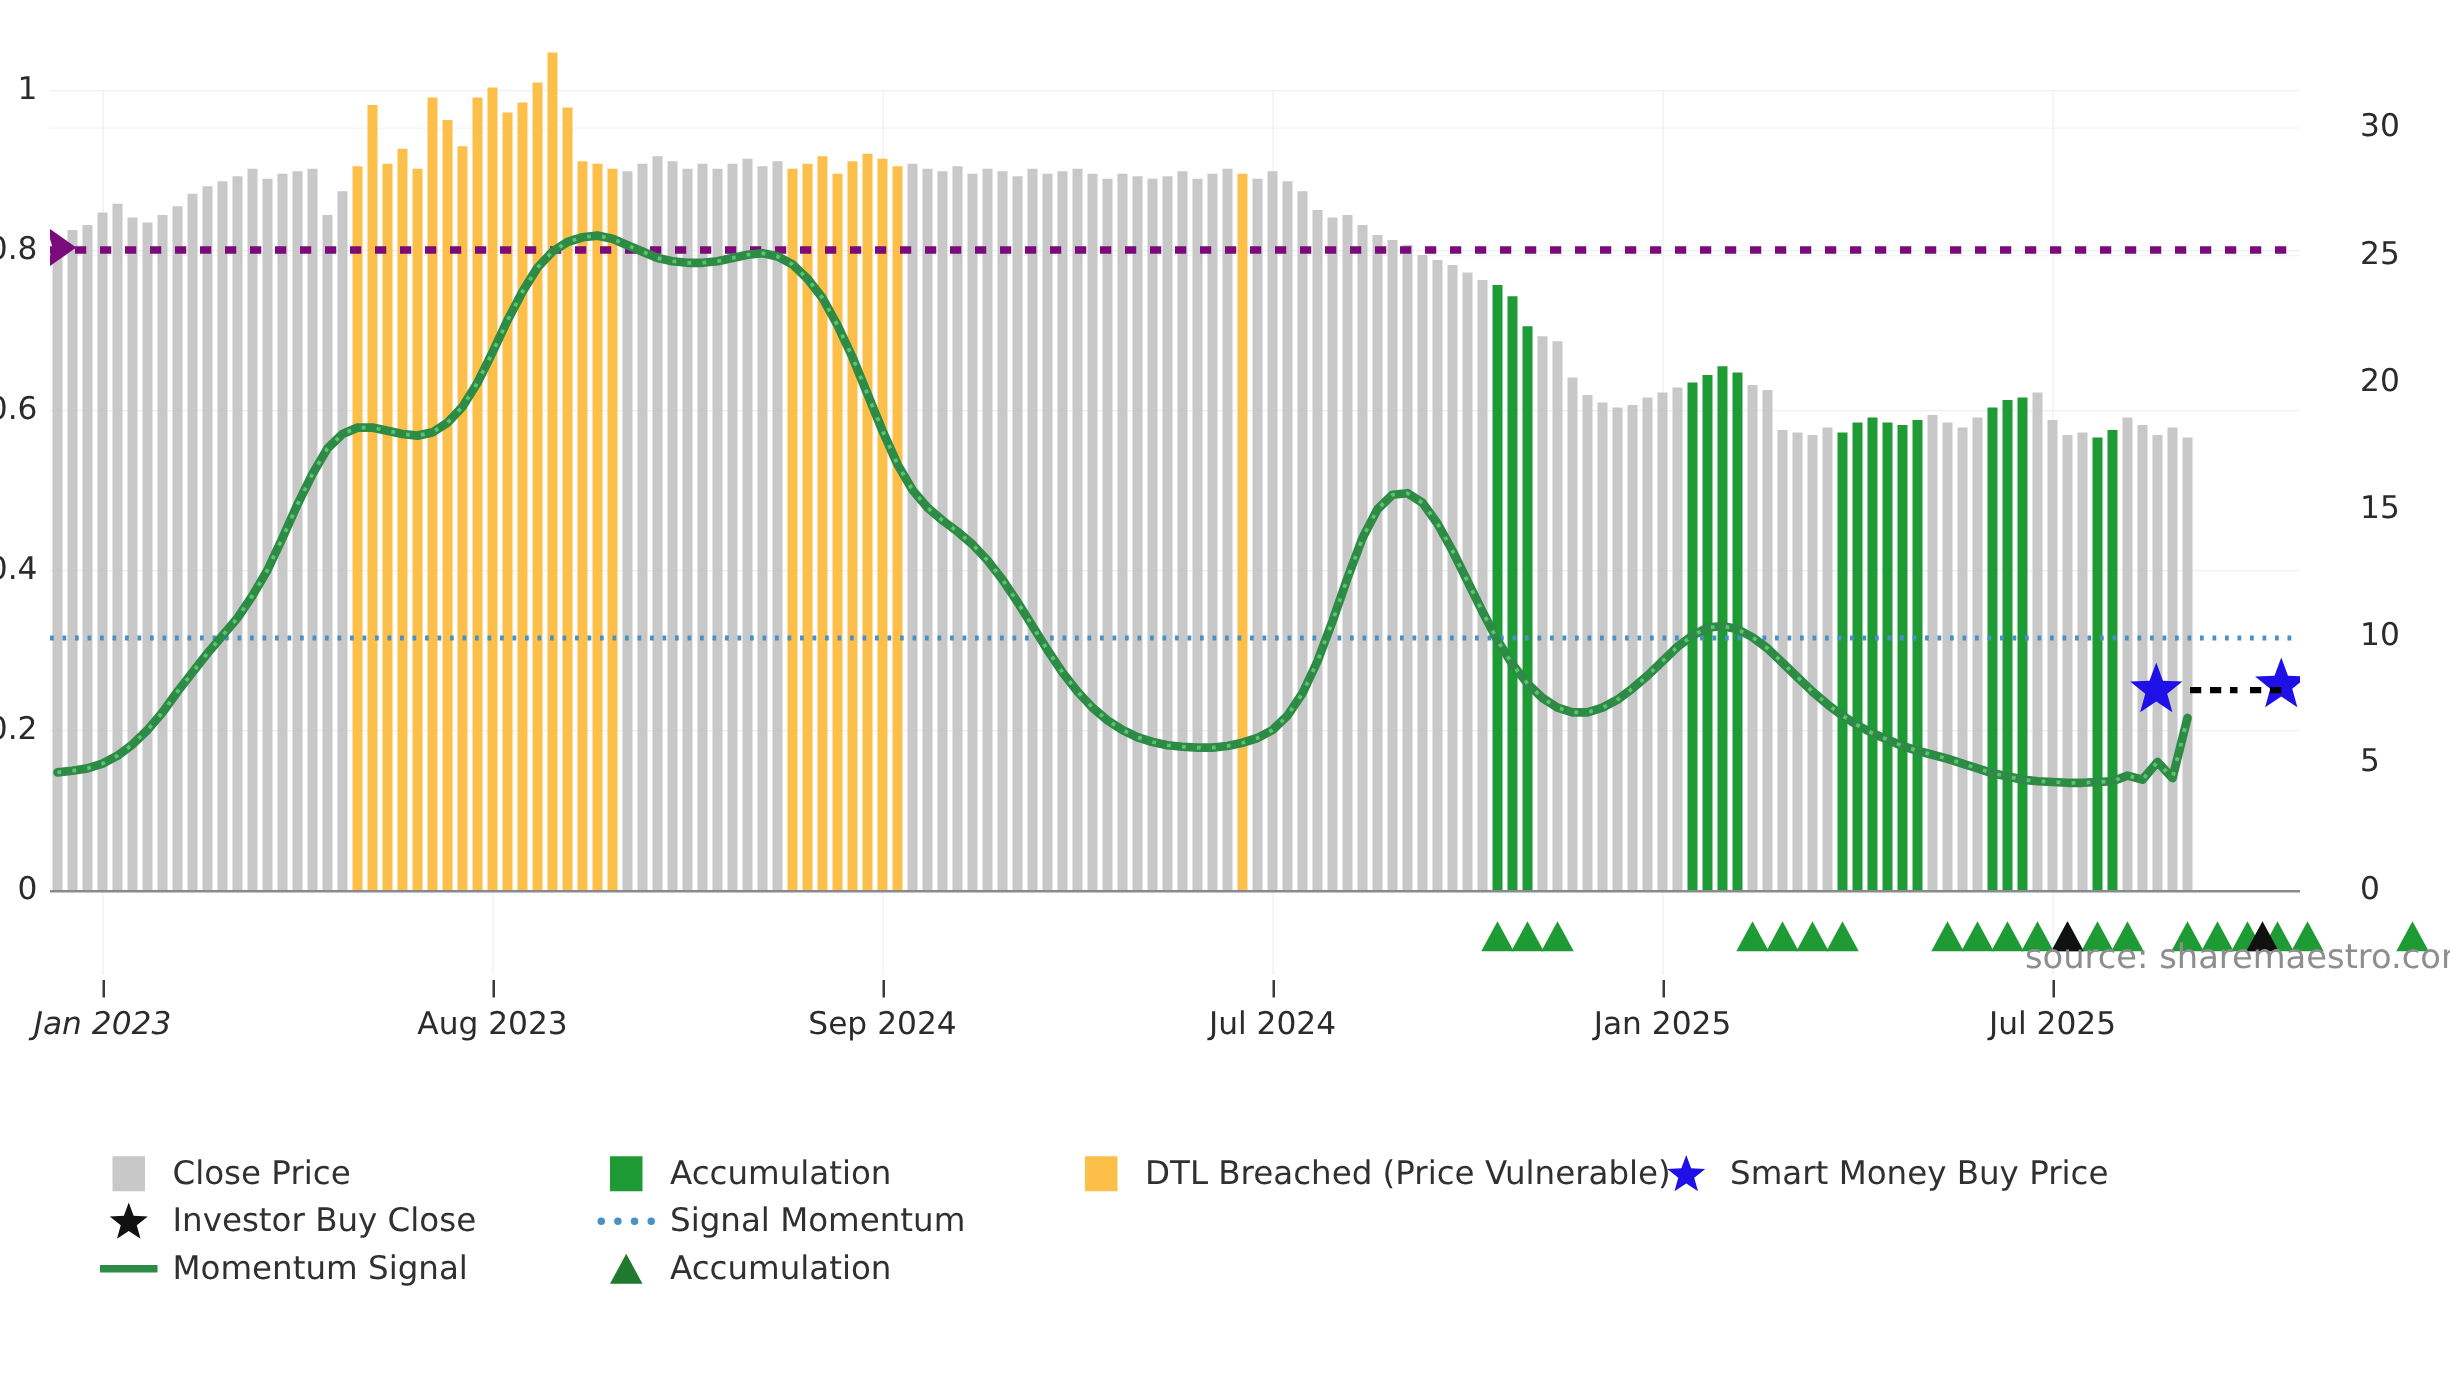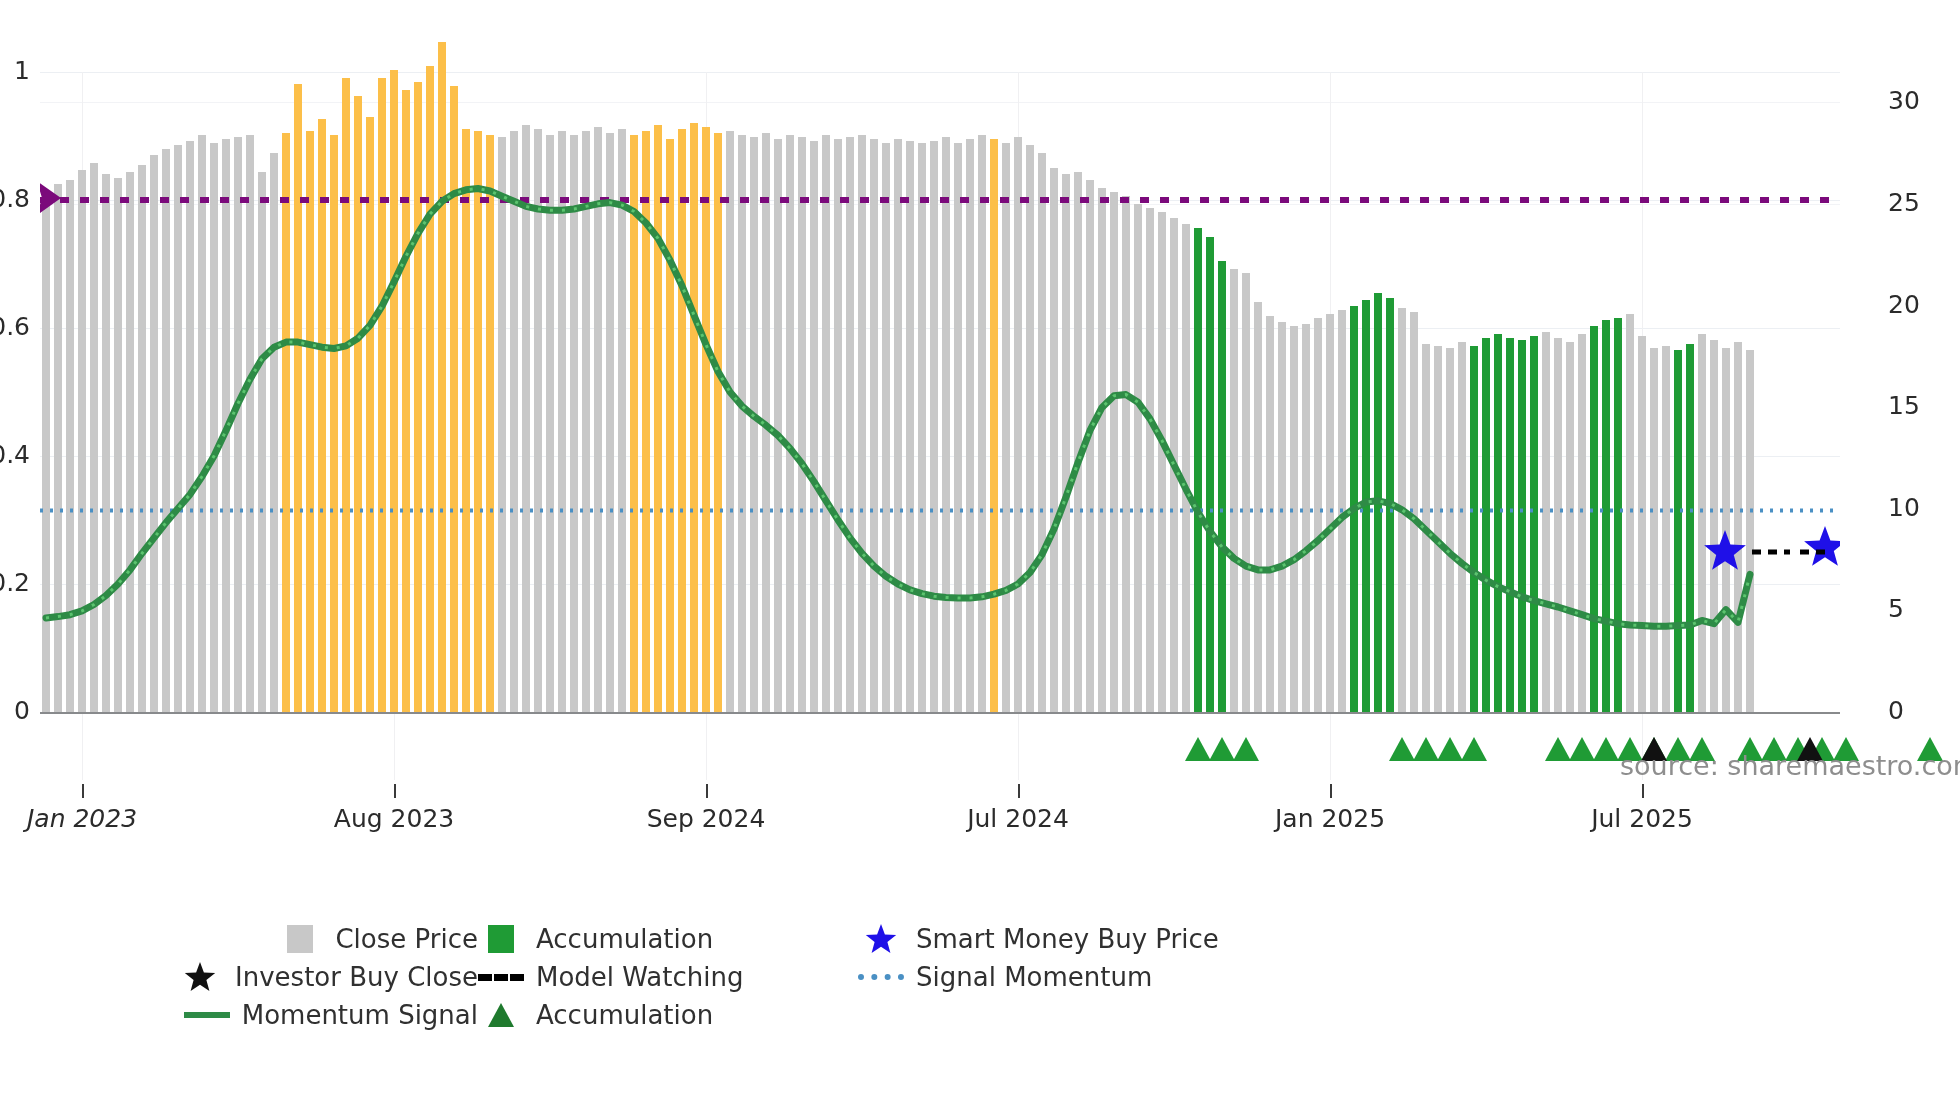--- a/index.html
+++ b/index.html
@@ -52,21 +52,21 @@
     font-size:27px;color:#8e8e8e;white-space:nowrap;
   }
 
   
   #legend{
     position:absolute;left:80px;top:920px;
     width:1860px;
   }
   .lgrow{display:flex;align-items:center;height:38px;}
   .lgcell{display:flex;align-items:center;}
-  .lgcell.c0{width:398px;justify-content:flex-end;}
+  .lgcell.c0{width:398px;}
   .lgcell.c1{width:380px;}
   .lgcell.c2{width:468px;}
   .lgcell.c3{width:auto;}
   .swatch{width:46px;display:flex;justify-content:center;align-items:center;flex:none;margin-right:12px;}
   .lgtext{font-size:26px;color:#303030;white-space:nowrap;}
   .sq{width:26px;height:28px;}
   .lineSw{width:46px;height:6px;}
   .dashSw{width:46px;height:0;border-top:7px dashed #000;}
   .dotSw{width:46px;height:0;border-top:6px dotted;}
 </style>
@@ -317,44 +317,44 @@
             <div class="sq" style="background: rgb(200, 200, 200);"></div>
           </div>
           <span class="lgtext">Close Price</span>
         </div>
         <div class="lgcell c1">
           <div class="swatch">
             <div class="sq" style="background: rgb(31, 155, 53);"></div>
           </div>
           <span class="lgtext">Accumulation</span>
         </div>
+        <div class="lgcell c2">
+          <div class="swatch">
+            <div class="sq" style="background: rgb(252, 191, 73);"></div>
+          </div>
+          <span class="lgtext">DTL Breached (Price Vulnerable)</span>
+        </div>
         <div class="lgcell c3">
           <div class="swatch">
             <svg width="34" height="34">
               <polygon points="17.0,2.0 20.9,12.6 32.2,13.1 23.4,20.1 26.4,30.9 17.0,24.7 7.6,30.9 10.6,20.1 1.8,13.1 13.1,12.6" fill="#1f10e8"></polygon>
             </svg>
           </div>
           <span class="lgtext">Smart Money Buy Price</span>
         </div>
       </div>
       <div class="lgrow">
         <div class="lgcell c0">
           <div class="swatch">
             <svg width="34" height="34">
               <polygon points="17.0,2.0 20.9,12.6 32.2,13.1 23.4,20.1 26.4,30.9 17.0,24.7 7.6,30.9 10.6,20.1 1.8,13.1 13.1,12.6" fill="#111111"></polygon>
             </svg>
           </div>
           <span class="lgtext">Investor Buy Close</span>
         </div>
-        <div class="lgcell c1">
-          <div class="swatch">
-            <div class="dashSw" style="border-top-color: rgb(0, 0, 0);"></div>
-          </div>
-          <span class="lgtext">Model Watching</span>
-        </div>
         <div class="lgcell c2">
           <div class="swatch">
             <div class="dotSw" style="border-top-color: rgb(74, 144, 196);"></div>
           </div>
           <span class="lgtext">Signal Momentum</span>
         </div>
       </div>
       <div class="lgrow">
         <div class="lgcell c0">
           <div class="swatch">

